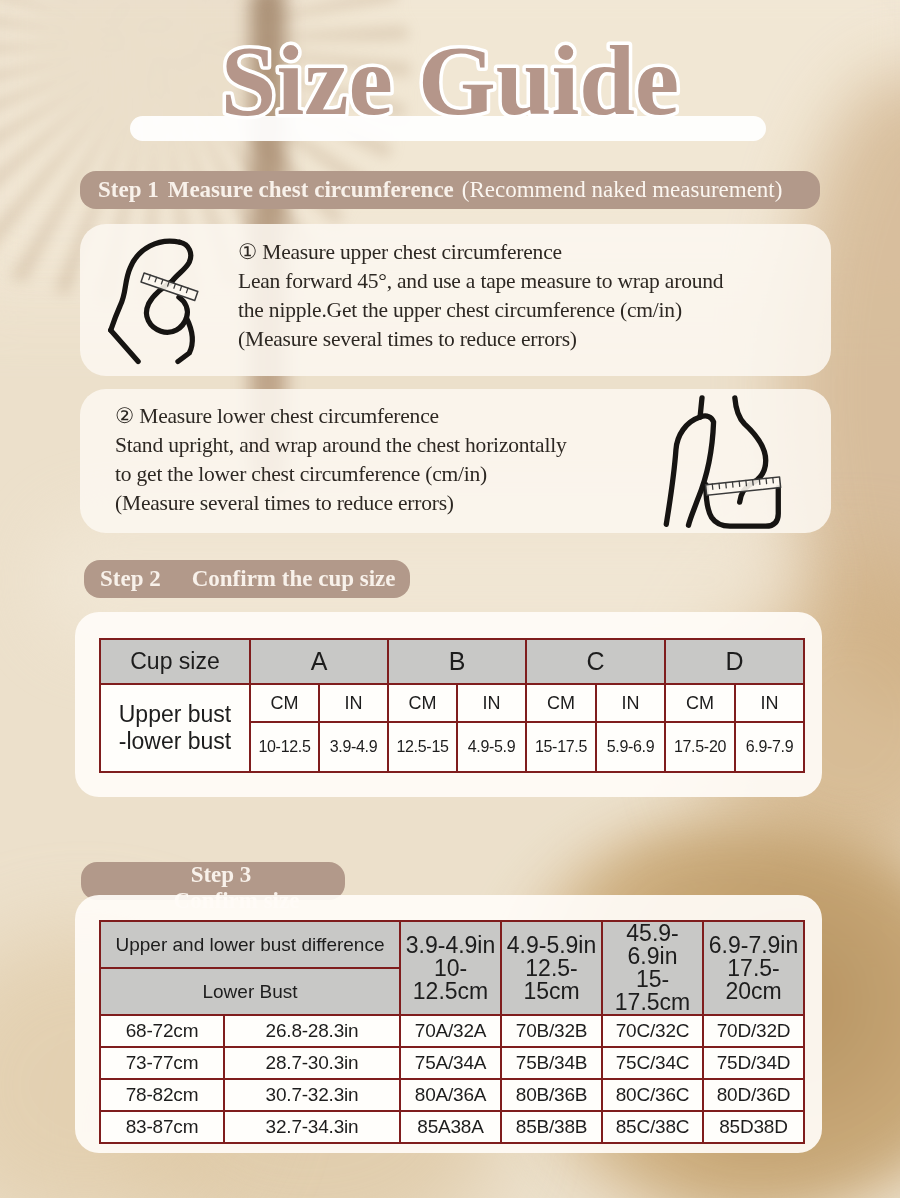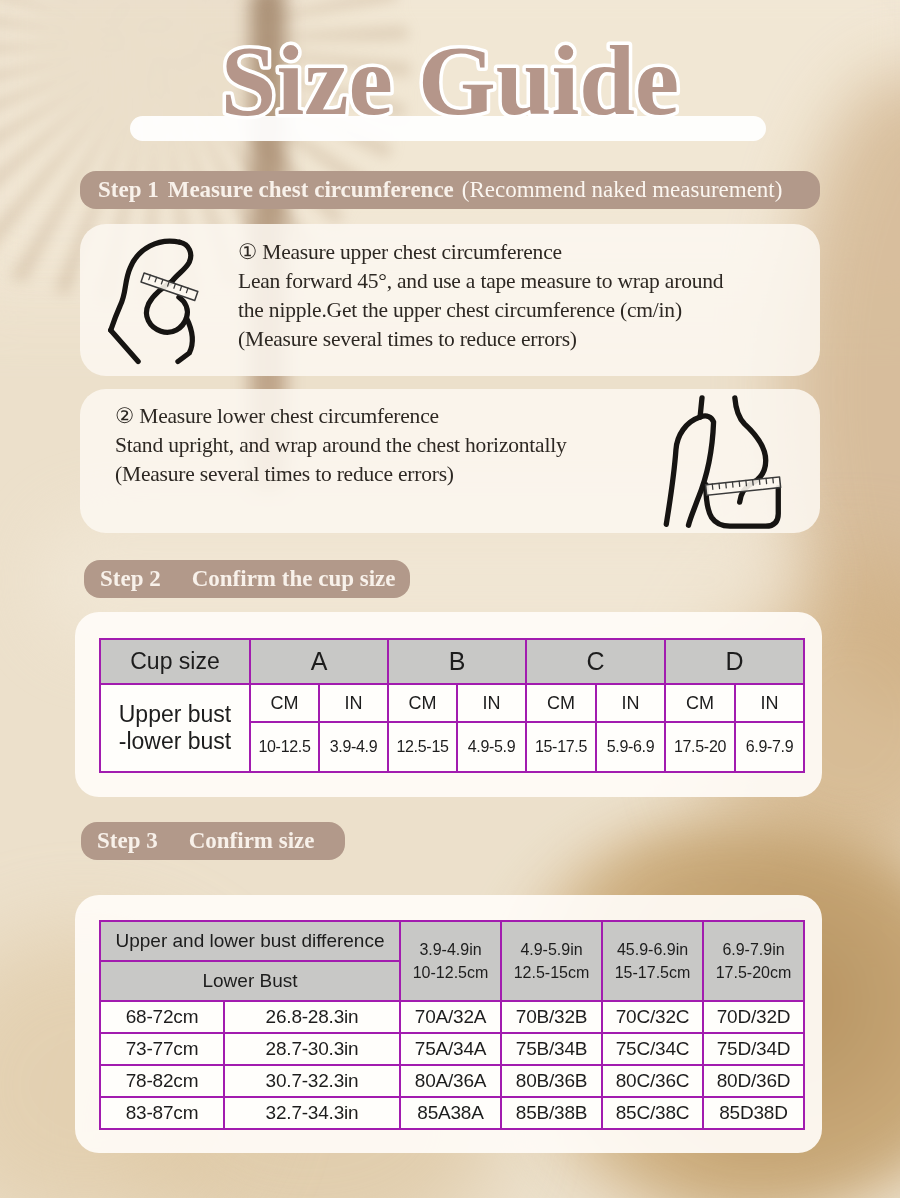--- a/index.html
+++ b/index.html
@@ -40,55 +40,55 @@
     background:#b2998a;display:flex;align-items:center;
     padding-left:16px;box-sizing:border-box;white-space:nowrap;
     color:#f8f1ea;font-size:23px;
   }
   .step-bar .lbl{font-weight:700;}
   .step-bar .ttl{font-weight:700;margin-left:9px;}
   .step-bar .ttl.wide{margin-left:31px;}
   .step-bar .note{font-weight:400;margin-left:8px;color:#fbf6f0;}
   .bar1{left:80px;top:171px;width:740px;padding-left:18px;}
   .bar2{left:84px;top:560px;width:326px;}
-  .bar3{left:81px;top:822px;width:264px;}
+  .bar3{left:81px;top:862px;width:264px;flex-direction:column;}
 
   .card{
-    position:absolute;background:rgba(252,247,240,.87);border-radius:26px;
+    position:absolute;background:rgba(252,247,240,.87);border-radius:26px;padding-left:11px;
   }
   .card1{left:80px;top:224px;width:740px;height:152px;}
   .card2{left:80px;top:389px;width:740px;height:144px;}
   .card-text{position:absolute;top:14px;}
   .card1 .card-text{left:158px;}
   .card2 .card-text{left:35px;top:13px;}
   .card-line{white-space:nowrap;font-size:21.5px;line-height:29px;color:#2d2823;letter-spacing:-0.2px;}
   .fig{position:absolute;}
   .fig1{left:8px;top:5px;}
   .fig2{left:574px;top:3px;}
 
   .table-card{position:absolute;background:rgba(255,252,247,.92);border-radius:24px;}
   .tcard1{left:75px;top:612px;width:747px;height:185px;}
   .tcard2{left:75px;top:895px;width:747px;height:258px;}
 
   table{border-collapse:collapse;table-layout:fixed;position:absolute;left:24px;
     font-family:"Liberation Sans","DejaVu Sans",sans-serif;color:#1d1d1d;}
-  td{border:2px solid #a21caf;text-align:center;vertical-align:middle;padding:0;overflow:hidden;}
+  td{border:2px solid #7f1d1d;text-align:center;vertical-align:middle;padding:0;overflow:hidden;}
   .gray{background:#c8c8c6;}
   .white{background:#fffefb;}
 
   .cup-table{top:26px;width:704px;}
   .cup-table .corner{font-size:23px;}
   .cup-table .cup{font-size:25px;}
   .cup-table .unit{font-size:18px;margin-top:16px;}
   .cup-table .val{font-size:16px;letter-spacing:-0.3px;}
   .cup-table .rowlabel{font-size:23px;line-height:27px;}
 
   .size-table{top:25px;width:704px;font-size:19px;}
   .size-table .hdr{font-size:19px;}
-  .size-table .two-line{line-height:23px;font-size:16px;}
+  .size-table .two-line{line-height:23px;font-size:23px;}
   .size-table .cell{letter-spacing:-0.2px;}
 
   svg text.big-title{
     font-family:"Liberation Serif","DejaVu Serif",serif;font-weight:700;
   }
 </style>
 </head>
 <body>
 
 <div class="canvas">
@@ -143,20 +143,21 @@
         <div class="card-line">Lean forward 45°, and use a tape measure to wrap around</div>
         <div class="card-line">the nipple.Get the upper chest circumference (cm/in)</div>
         <div class="card-line">(Measure several times to reduce errors)</div>
       </div>
     </div>
 
     <div class="card card2">
       <div class="card-text">
         <div class="card-line">② Measure lower chest circumference</div>
         <div class="card-line">Stand upright, and wrap around the chest horizontally</div>
+        <div class="card-line">to get the lower chest circumference (cm/in)</div>
         <div class="card-line">(Measure several times to reduce errors)</div>
       </div>
       <svg class="fig fig2" width="152" height="140" viewBox="0 0 150 145" fill="none" stroke="#161412" stroke-width="5.5" stroke-linecap="round" stroke-linejoin="round">
         <path d="M46 6 L44 26"></path>
         <path d="M44 26 C29 31 20 45 19 60 C17 88 13 112 9 137"></path>
         <path d="M44 26 C51 23 56 26 58 31 C57 58 52 86 42 110 C38 121 34 130 32 138"></path>
         <path d="M80 6 C81 18 84 27 90 33 C103 45 112 57 112 71 C112 84 105 91 97 95"></path>
         <path d="M97 95 C90 99 86 106 85 114"></path>
         <path d="M50 96 C50 111 51 122 56 130 C60 136 67 139 75 139 L112 139 C121 139 125 134 125 126 L125 99"></path>
         <g transform="rotate(-6 88 97)">

